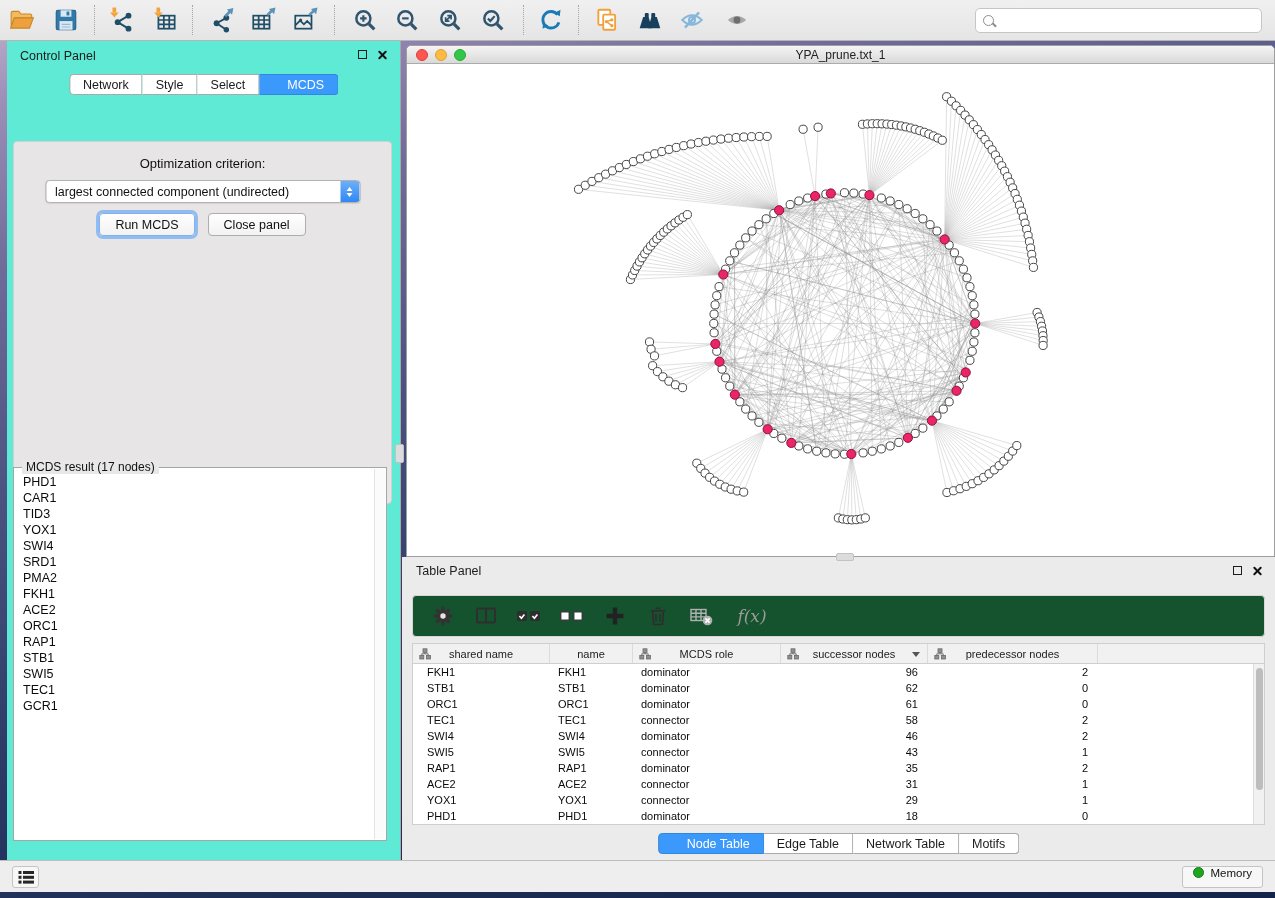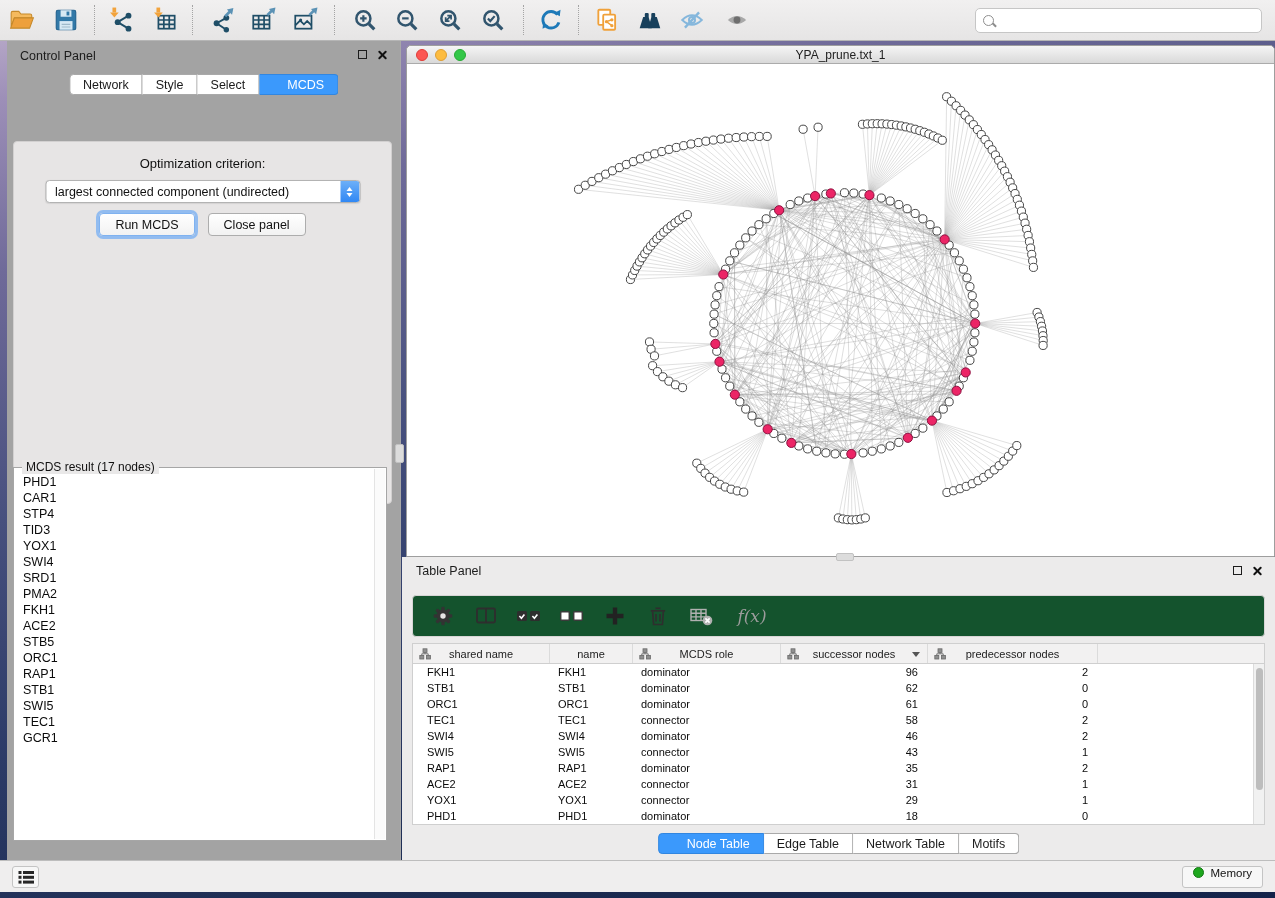--- a/index.html
+++ b/index.html
@@ -17,21 +17,21 @@
   .tbtn { position:absolute; top:3px; width:34px; height:34px; display:flex; align-items:center; justify-content:center; border-radius:4px; }
   .tsep { position:absolute; top:5px; height:30px; width:0; border-left:1px dotted #A4A4A4; }
   .search-wrap { position:absolute; right:13px; top:8px; width:287px; height:25px; background:#fff;
     border:1px solid #C6C6C6; border-radius:5px; display:flex; align-items:center; padding:0 7px; }
   .mag { width:11px; height:11px; border:1.6px solid #8E8E8E; border-radius:50%; position:relative; flex:0 0 auto; }
   .mag::after { content:""; position:absolute; width:5px; height:1.6px; background:#8E8E8E; transform:rotate(45deg); right:-4px; bottom:-1px; }
   .search-input { border:none; outline:none; flex:1; height:20px; margin-left:6px; font-size:12px; background:transparent; }
 
   
   .control-panel { position:absolute; left:7px; top:41px; width:394px; height:819px;
-    background:#a3a3a3; border-right:1px solid #A8A8A8; }
+    background:#5eead4; border-right:1px solid #A8A8A8; }
   .cp-header { position:absolute; left:0; top:0; right:0; height:26px; }
   .panel-title { position:absolute; left:13px; top:8px; font-size:12.5px; color:#1c1c1c; }
   .win-icons { position:absolute; right:12px; top:8px; display:flex; gap:10px; align-items:center; }
   .float-box { width:9px; height:9px; border:1.6px solid #1c1c1c; background:transparent; }
   .close-x { width:11px; height:11px; position:relative; }
   .close-x::before,.close-x::after { content:""; position:absolute; left:0; top:4.6px; width:11px; height:2px; background:#111; border-radius:1px; }
   .close-x::before { transform:rotate(45deg);} .close-x::after{ transform:rotate(-45deg);}
 
   .cp-tabs { position:absolute; top:33px; left:50%; transform:translateX(-50%); display:flex; }
   .seg-tab { height:21px; padding:0 13px; background:#fff; border:1px solid #A9A9A9; border-left:none;
@@ -313,29 +313,27 @@
         <div class="mac-btn focused">Run MCDS</div>
         <div class="mac-btn">Close panel</div>
       </div>
     </div>
 
     <div class="cp-fieldset">
       <span class="cp-legend">MCDS result (17 nodes)</span>
       <div class="mcds-list">
           <div class="mcds-item">PHD1</div>
           <div class="mcds-item">CAR1</div>
-          <div class="mcds-item">STP4</div>
           <div class="mcds-item">TID3</div>
           <div class="mcds-item">YOX1</div>
           <div class="mcds-item">SWI4</div>
           <div class="mcds-item">SRD1</div>
           <div class="mcds-item">PMA2</div>
           <div class="mcds-item">FKH1</div>
           <div class="mcds-item">ACE2</div>
-          <div class="mcds-item">STB5</div>
           <div class="mcds-item">ORC1</div>
           <div class="mcds-item">RAP1</div>
           <div class="mcds-item">STB1</div>
           <div class="mcds-item">SWI5</div>
           <div class="mcds-item">TEC1</div>
           <div class="mcds-item">GCR1</div>
         </div>
       <div class="cp-scroll"></div>
     </div>
   </div>

